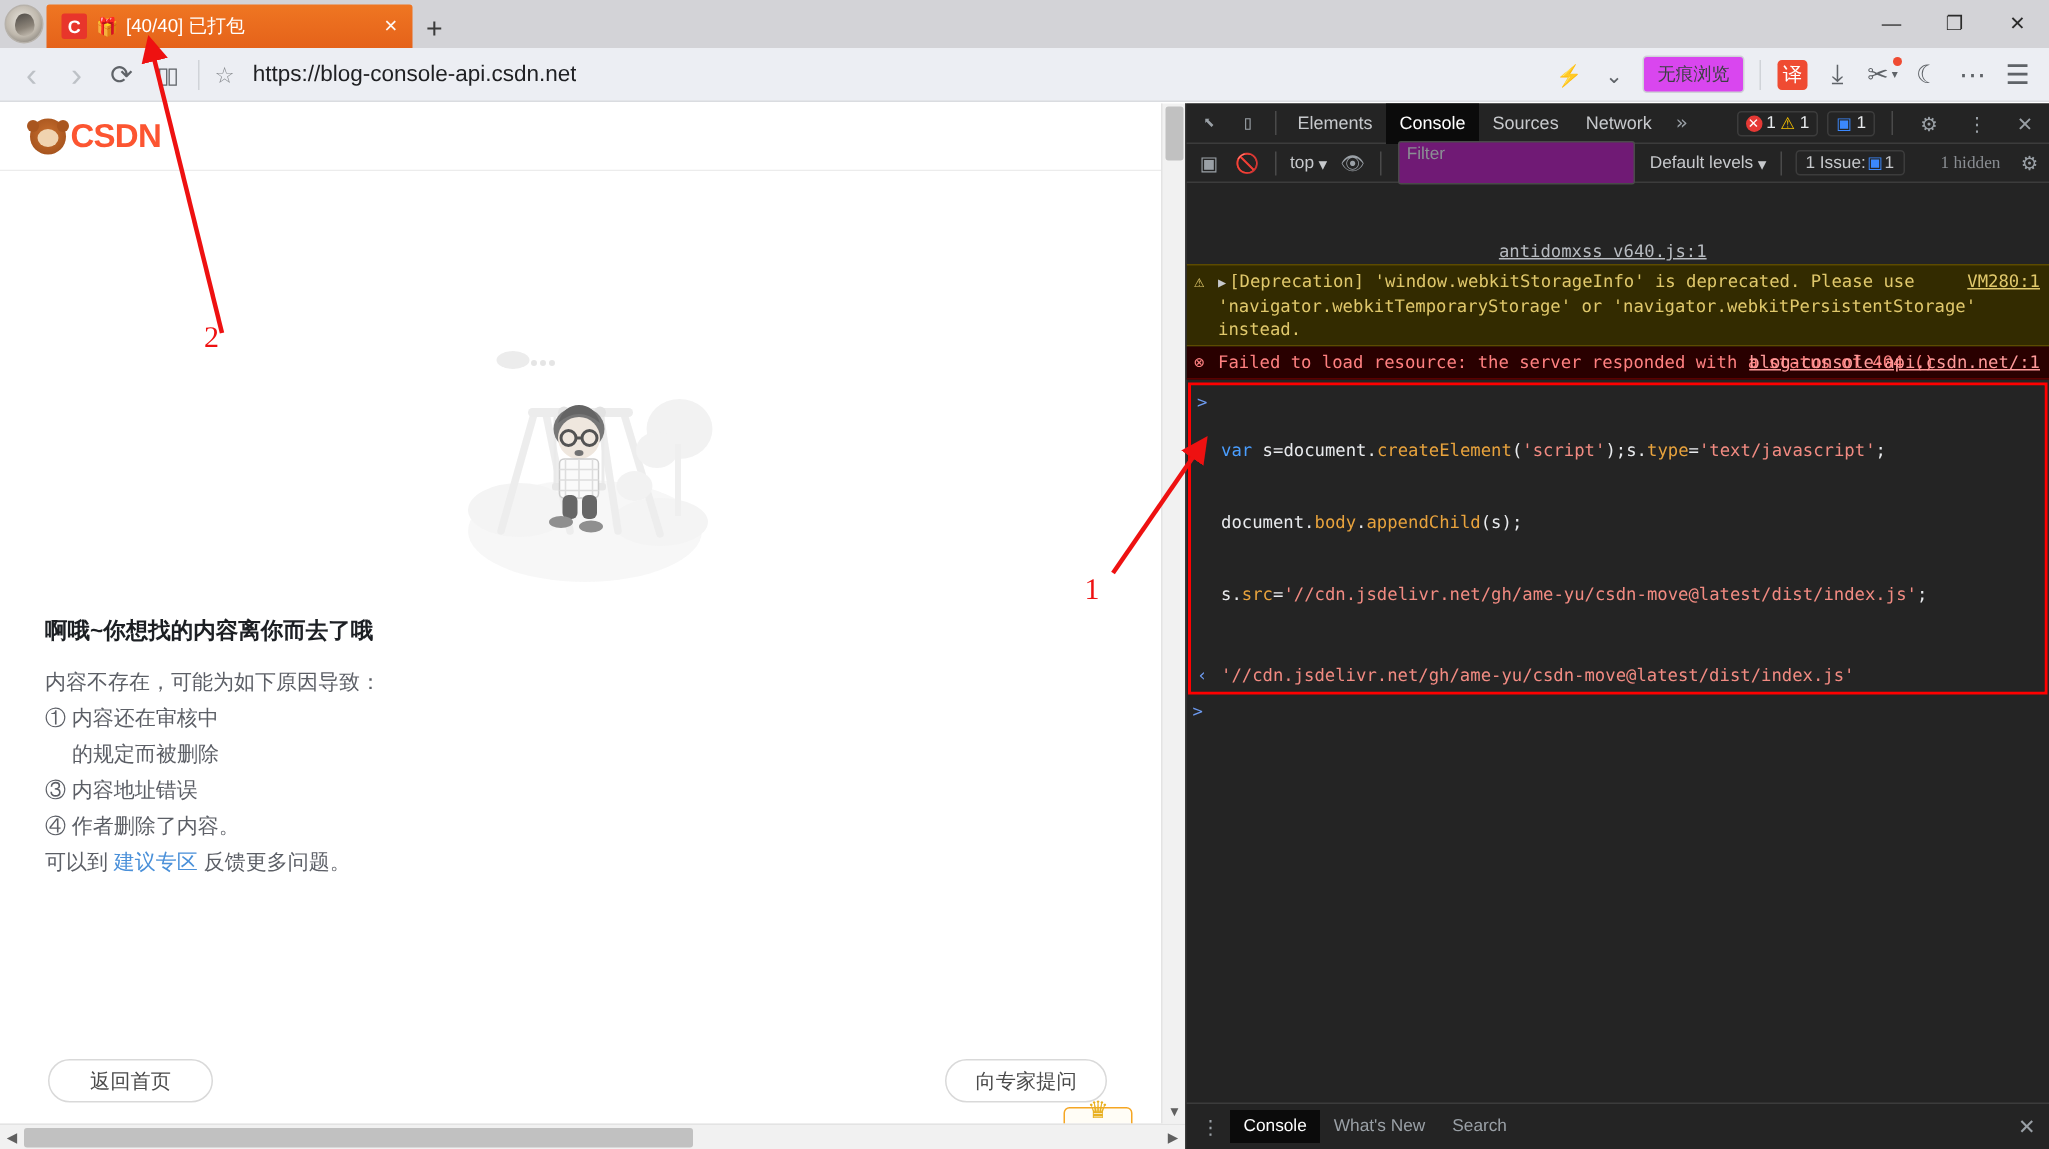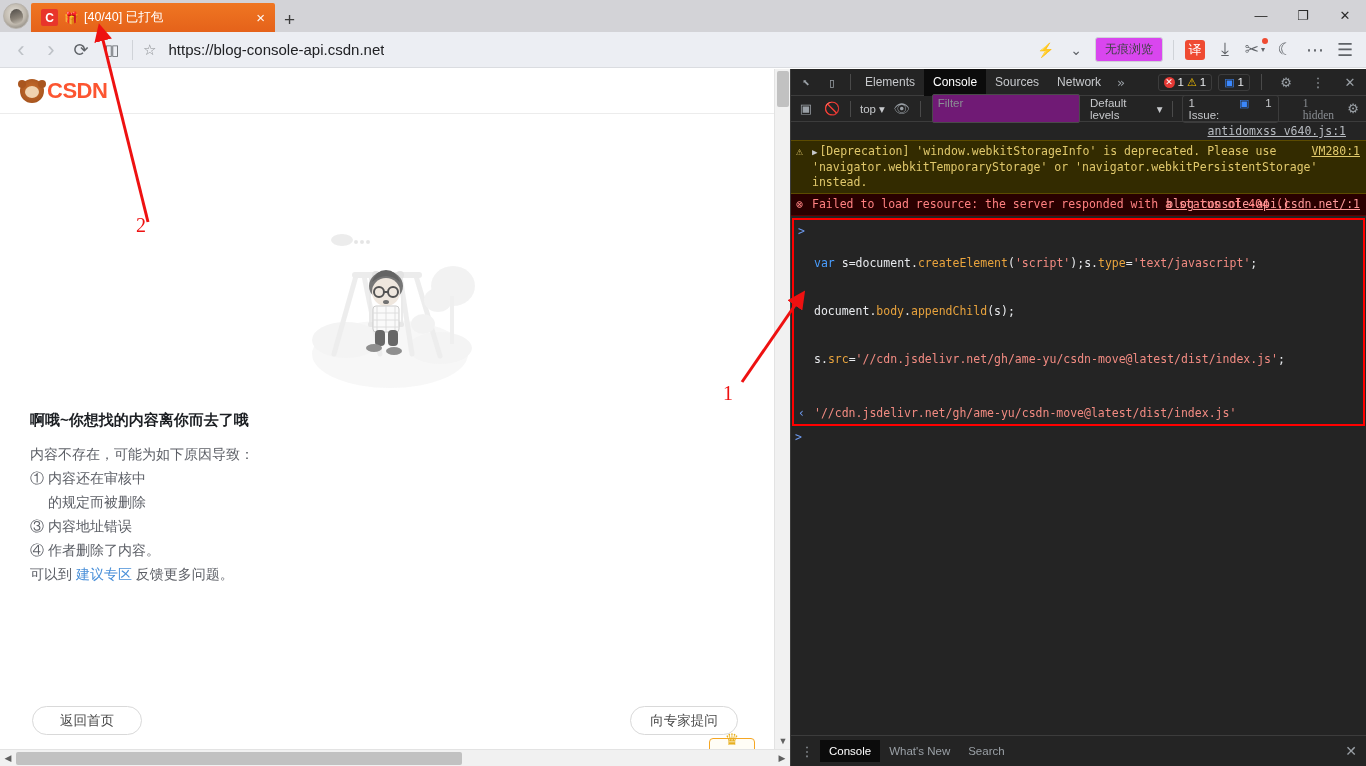--- a/index.html
+++ b/index.html
@@ -256,28 +256,28 @@
     font-family: "Liberation Sans", sans-serif; font-size: 11.5px; color: #c7c9cc;
   }
   .ctx-sel { padding: 0 4px; color: #c7c9cc; display: flex; align-items: center; gap: 3px; }
   .filter-box {
     width: 158px; height: 29px; background: #701a75; border: 1px solid #4a4a4a;
     border-radius: 2px; color: #8b8f94; font-size: 11.5px; padding: 0 5px;
     line-height: 16px; margin: 0 6px;
   }
   .lvl-sel { display: flex; align-items: center; gap: 3px; padding: 0 4px; }
   .issues-pill {
-    display: flex; align-items: flex-start; gap: 16px; border: 1px solid #3c3c3c;
+    display: flex; align-items: center; gap: 1px; border: 1px solid #3c3c3c;
     border-radius: 3px; padding: 1px 6px; margin-left: 4px;
   }
   .hidden-txt { color: #8a8e93; margin-left: 24px; font-family: Liberation Serif, serif; }
 
   .dt-console { position: relative; height: 610px; overflow: hidden; font-size: 11.5px; }
   .src-row {
-    text-align: right; padding: 2px 20px 2px 0; color: #9aa0a6;
+    text-align: center; padding: 2px 20px 2px 0; color: #9aa0a6; margin-top: 36px;
   }
   .src-row a { color: #b7bbc0; text-decoration: underline; }
   .msg {
     display: flex; padding: 3px 6px 3px 5px; line-height: 15px; position: relative;
   }
   .msg.warn { background: #332b00; border-top: 1px solid #5c4b00; border-bottom: 1px solid #5c4b00; color: #e0c86b; }
   .msg.error { background: #290000; border-bottom: 1px solid #5c0000; color: #ff8080; }
   .msg-gutter { width: 16px; flex: 0 0 auto; }
   .msg-body { flex: 1 1 auto; padding-right: 2px; }
   .msg-src { position: absolute; right: 6px; top: 3px; }

